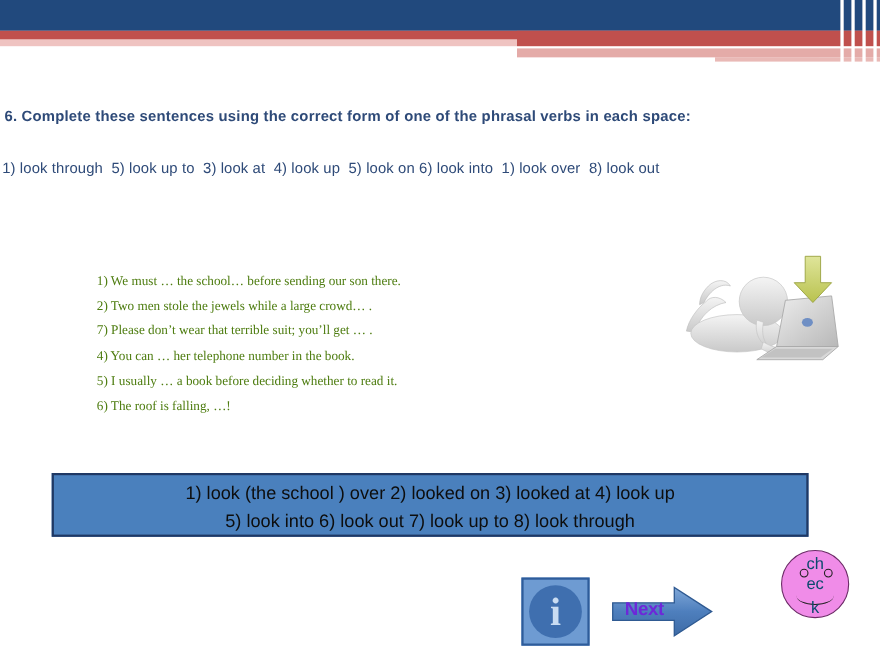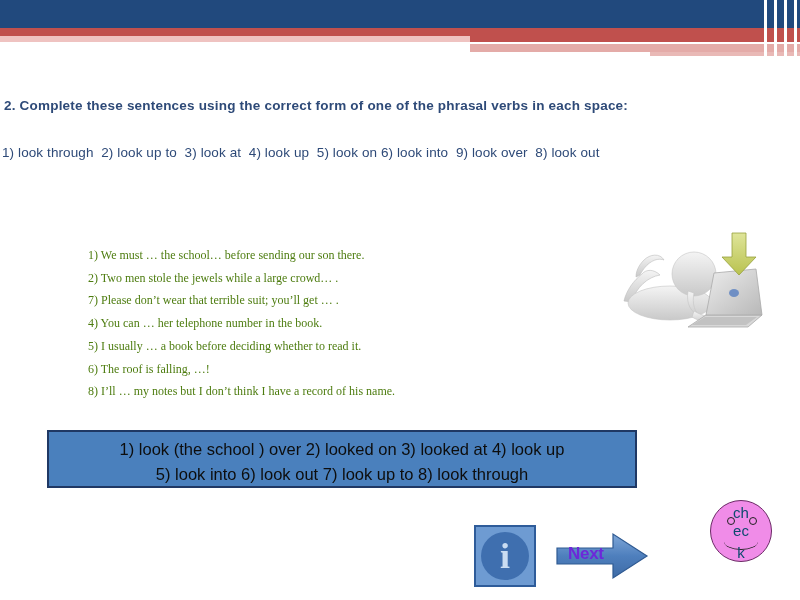--- a/index.html
+++ b/index.html
@@ -122,21 +122,21 @@
     left: 610px; top: 227px;
     width: 164px;
     height: 115px;
   }
   .illus svg { display: block; }
 
   
   .answerbox {
     position: absolute;
     left: 47px; top: 430px;
-    width: 590px;
+    width: 688px;
     height: 58px;
     background: #4A80BD;
     border: 2px solid #1F3864;
     box-sizing: border-box;
     color: #0d0d0d;
     font-size: 16.5px;
     padding-top: 5px;
     text-align: center;
     line-height: 25px;
   }
@@ -236,41 +236,40 @@
   <div class="band-pink-left"></div>
   <div class="band-pink-wide"></div>
   <div class="band-pink-mid"></div>
   <div class="band-pink-thin"></div>
   <div class="vstripe vs1"></div>
   <div class="vstripe vs2"></div>
   <div class="vstripe vs3"></div>
   <div class="vstripe vs4"></div>
 </div>
 
-<div class="prompt">2. Complete these sentences using the correct form of one of the phrasal verbs in each space:</div>
+<div class="prompt">6. Complete these sentences using the correct form of one of the phrasal verbs in each space:</div>
 
 <div class="verbs">
   <span>1) look through</span>&nbsp;
-  <span>2) look up to</span>&nbsp;
+  <span>5) look up to</span>&nbsp;
   <span>3) look at</span>&nbsp;
   <span>4) look up</span>&nbsp;
   <span>5) look on</span>
   <span>6) look into</span>&nbsp;
-  <span>9) look over</span>&nbsp;
+  <span>1) look over</span>&nbsp;
   <span>8) look out</span>
 </div>
 
 <div class="sentences">
   <div>1) We must … the school… before sending our son there.</div>
   <div>2) Two men stole the jewels while a large crowd… .</div>
   <div>7) Please don’t wear that terrible suit; you’ll get … .</div>
   <div>4) You can … her telephone number in the book.</div>
   <div>5) I usually … a book before deciding whether to read it.</div>
   <div>6) The roof is falling, …!</div>
-  <div>8) I’ll … my notes but I don’t think I have a record of his name.</div>
 </div>
 
 <div class="illus">
   <svg width="164" height="115" viewBox="0 0 164 115">
     <defs>
       <linearGradient id="gbody" x1="0" y1="0" x2="0" y2="1">
         <stop offset="0%" stop-color="#f4f4f4"></stop>
         <stop offset="100%" stop-color="#c9c9c9"></stop>
       </linearGradient>
       <linearGradient id="glap" x1="0" y1="0" x2="1" y2="1">

